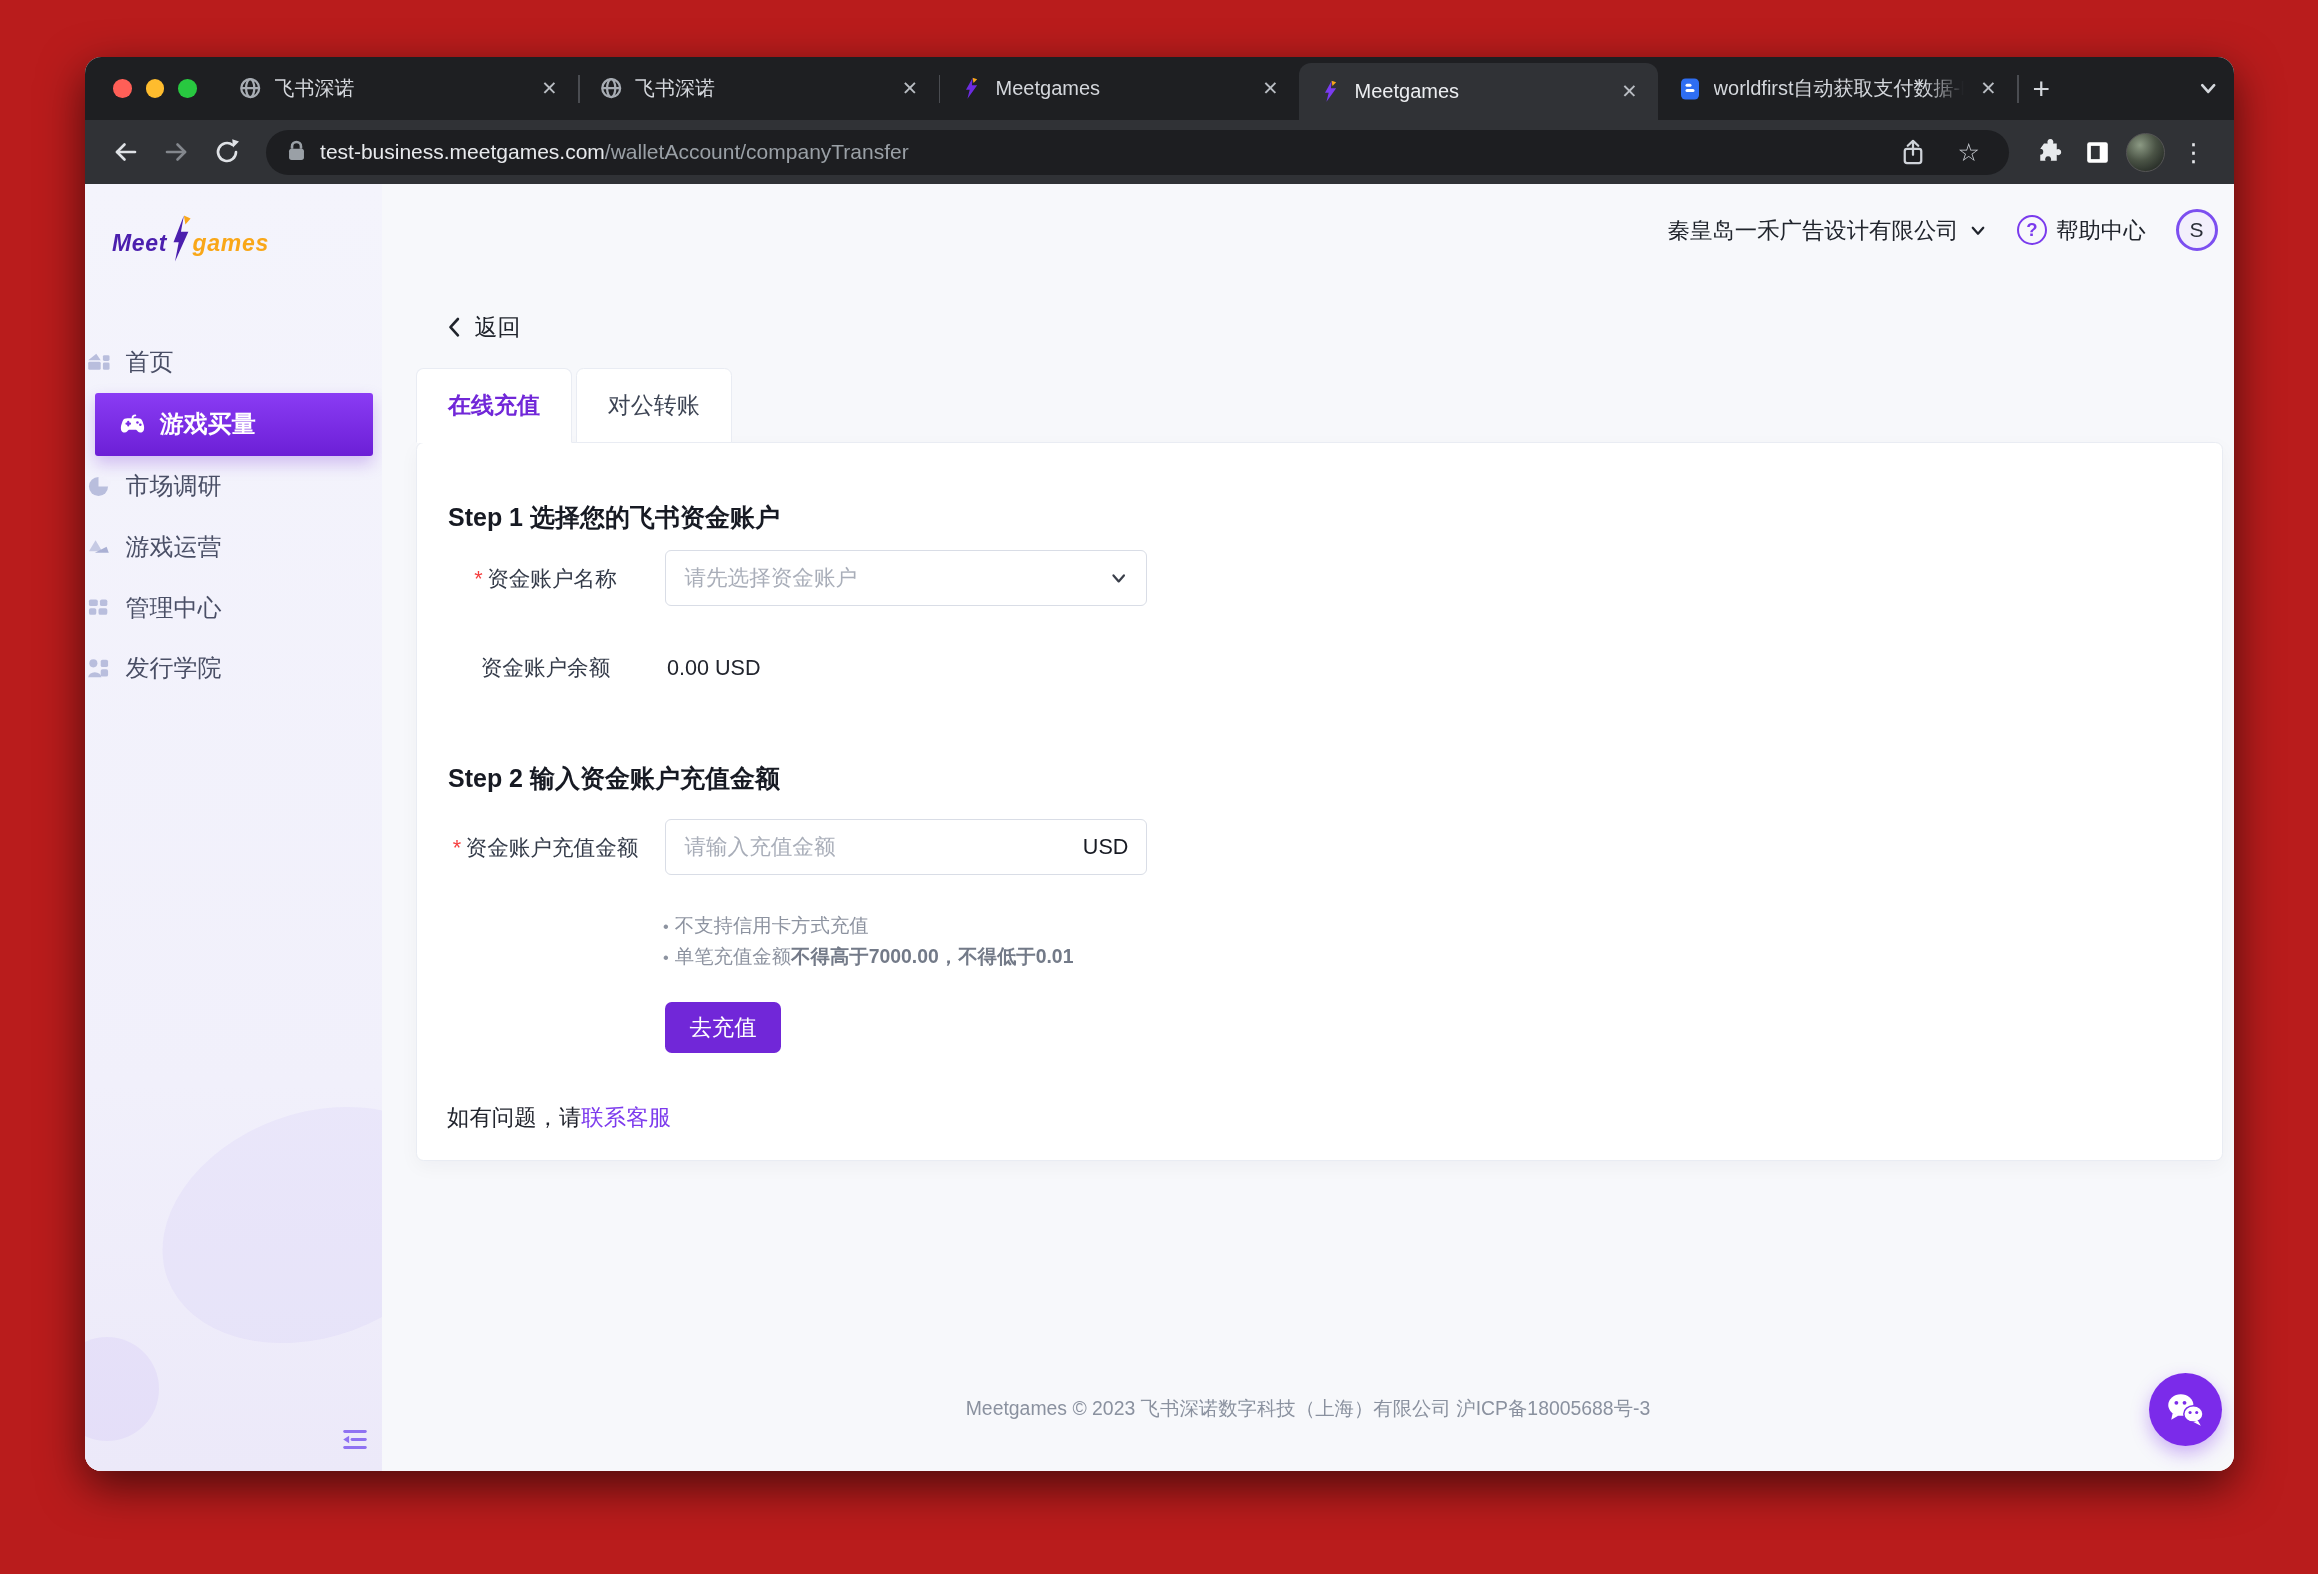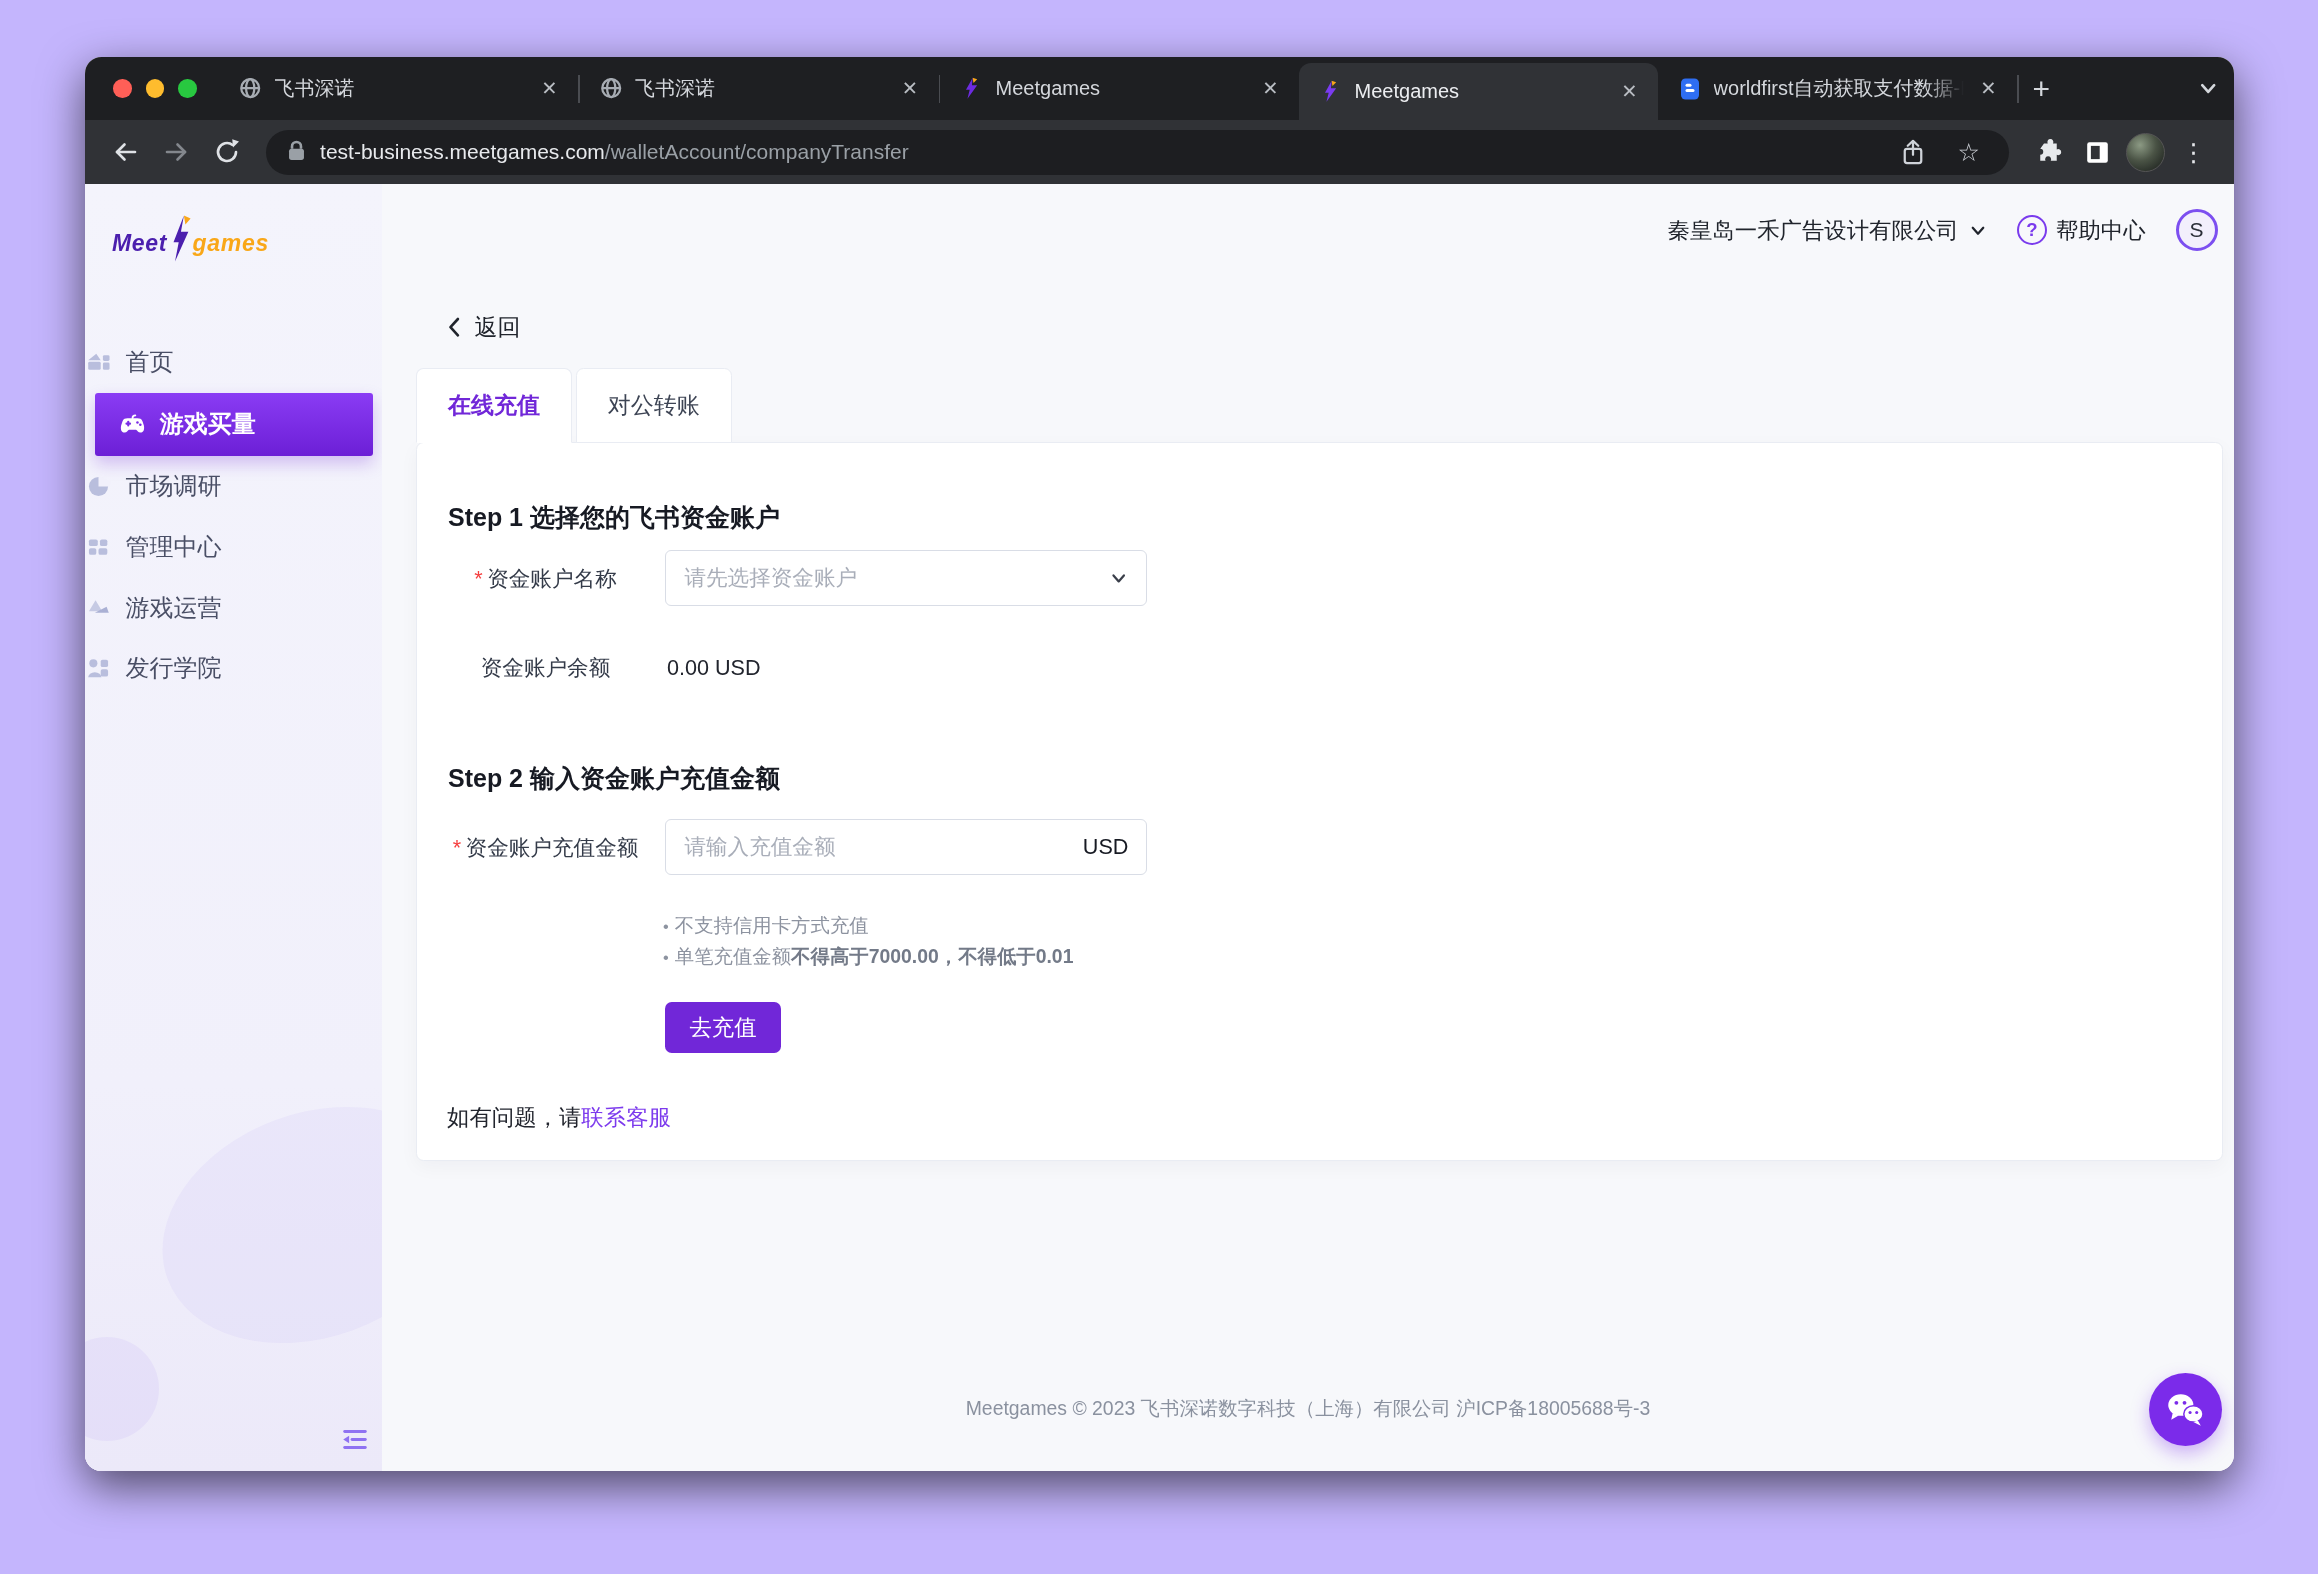--- a/index.html
+++ b/index.html
@@ -1,18 +1,18 @@
 <!DOCTYPE html>
 <html style="font-size:12px"><head>
 <meta charset="utf-8">
 <style>
   * { margin:0; padding:0; box-sizing:border-box; }
   html,body { width:2319px; height:1575px; }
   body { background:#000; font-family:"Liberation Sans", sans-serif; overflow:hidden; }
-  .screen { position:relative; width:2319px; height:1575px; background:#c4b5fd; }
+  .screen { position:relative; width:2319px; height:1575px; background:#b91c1c; }
   .window { position:absolute; left:85px; top:57px; width:2149px; height:1414px;
             border-radius:16.4px; overflow:hidden; background:#fff; display:flex; flex-direction:column;
             box-shadow:0 15px 45px rgba(0,0,0,.6); }
 
   
   .tabstrip { height:63px; background:#1e1f22; display:flex; align-items:flex-end; flex:0 0 auto; }
   .traffic { display:flex; gap:14px; align-items:center; height:63px; padding:0 22.4px 0 28px; }
   .dot { width:18.6px; height:18.6px; border-radius:50%; }
   .dot.red{background:#ff5f57;} .dot.yellow{background:#febc2e;} .dot.green{background:#28c840;}
   .tabs { display:flex; align-items:flex-end; height:63px; }
@@ -290,37 +290,37 @@
                   <circle cx="17" cy="17" r="13" fill="#b9bedd"></circle>
                   <polygon points="17,17 17,2 34,10 32,17" fill="#f1f0fb"></polygon>
                 </svg>
             </span>
             <span>市场调研</span>
           </div>
 
           <div class="navitem">
             <span class="nicon">
               <svg width="25" height="25" viewBox="0 0 34 34">
+                  <polygon points="4,22 13,7 22,22" fill="#c6cae4"></polygon>
+                  <polygon points="12,24 28,16 31,24" fill="#aab0d4"></polygon>
+                </svg>
+            </span>
+            <span>游戏运营</span>
+          </div>
+
+          <div class="navitem">
+            <span class="nicon">
+              <svg width="25" height="25" viewBox="0 0 34 34">
                   <rect x="4" y="6" width="12" height="9" rx="2.5" fill="#b9bedd"></rect>
                   <rect x="19" y="6" width="10" height="9" rx="2.5" fill="#b9bedd"></rect>
                   <rect x="4" y="18" width="10" height="9" rx="2.5" fill="#b9bedd"></rect>
                   <rect x="17" y="18" width="12" height="9" rx="2.5" fill="#b9bedd"></rect>
                 </svg>
             </span>
             <span>管理中心</span>
-          </div>
-
-          <div class="navitem">
-            <span class="nicon">
-              <svg width="25" height="25" viewBox="0 0 34 34">
-                  <polygon points="4,22 13,7 22,22" fill="#c6cae4"></polygon>
-                  <polygon points="12,24 28,16 31,24" fill="#aab0d4"></polygon>
-                </svg>
-            </span>
-            <span>游戏运营</span>
           </div>
 
           <div class="navitem">
             <span class="nicon">
               <svg width="25" height="25" viewBox="0 0 34 34">
                   <circle cx="10" cy="10" r="5.5" fill="#b9bedd"></circle>
                   <rect x="20" y="5" width="10" height="10" rx="2.5" fill="#b9bedd"></rect>
                   <path d="M3 29 a9 7 0 0 1 18 0 z" fill="#b9bedd"></path>
                   <rect x="20" y="18" width="10" height="10" rx="2.5" fill="#b9bedd"></rect>
                 </svg>

